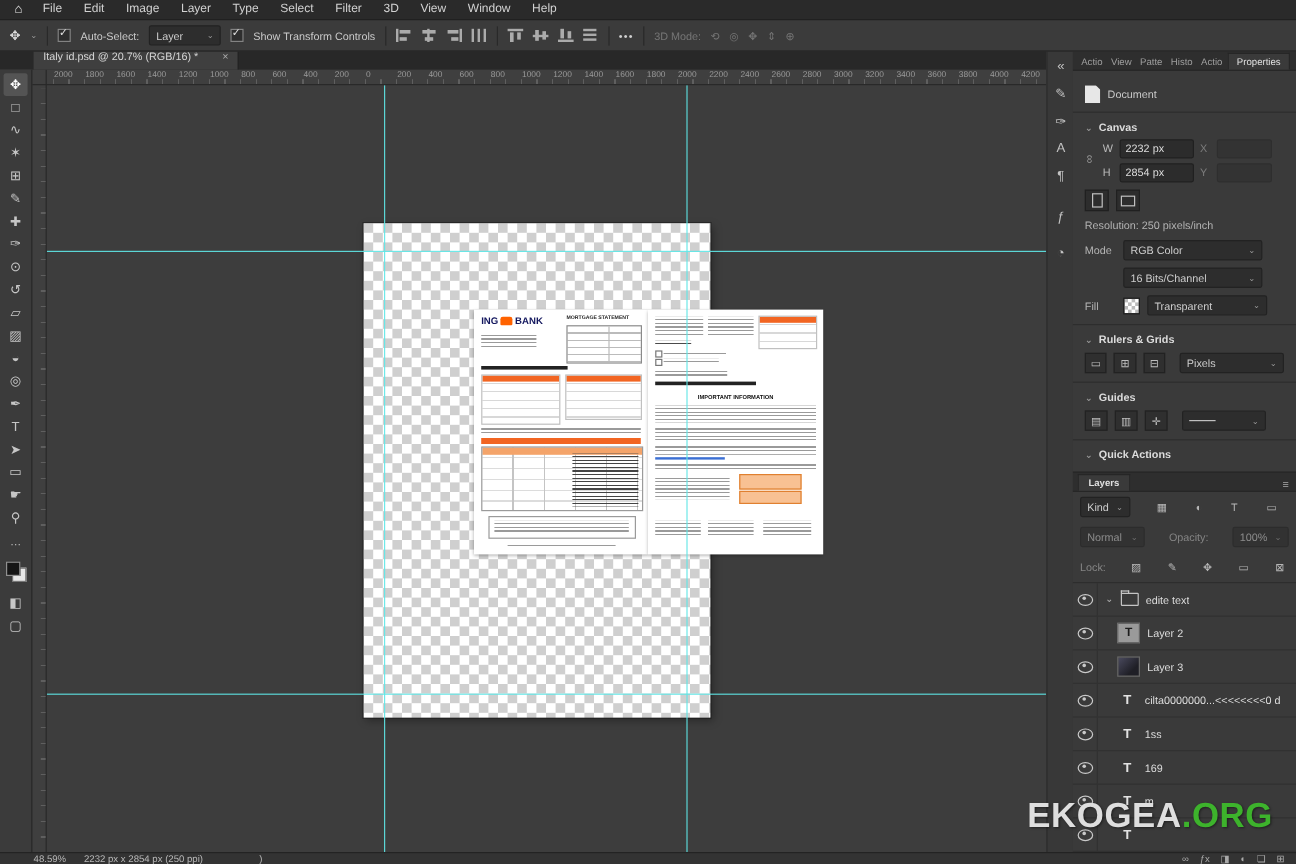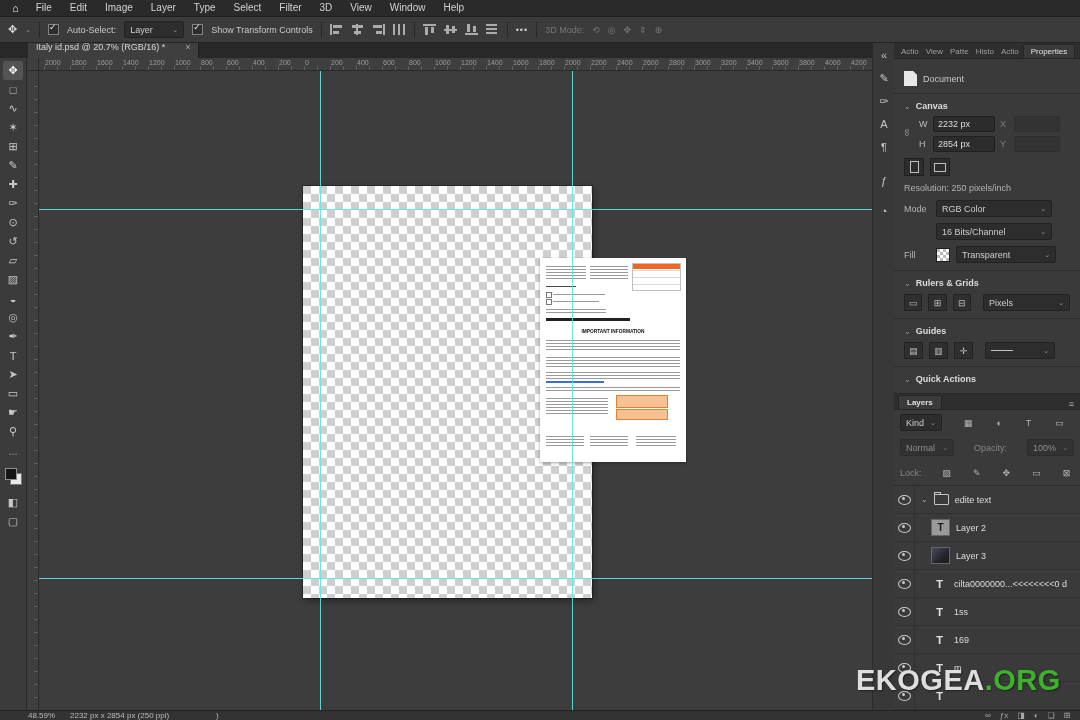--- a/index.html
+++ b/index.html
@@ -281,20 +281,41 @@
       <span class="rnum" style="left: 799px;">4000</span>
       <span class="rnum" style="left: 825px;">4200</span>
     </div>
 </div>
 <div id="corner"></div>
 <div id="vruler"></div>
 
 <div id="canvas">
   <div class="checker"></div>
 
+  <div class="page" id="page1">
+    <div class="ing">
+      <span>ING</span>
+      <span class="lion"></span>
+      <span>BANK</span>
+    </div>
+    <div class="txt" style="left:6px;top:19px;width:46px;height:13px"></div>
+    <div class="mtitle">MORTGAGE STATEMENT</div>
+    <div class="sbox"></div>
+    <div class="bar" style="left:6px;top:47px;width:72px;height:3px"></div>
+    <div class="ptable" style="left:6px;top:54px;width:64px;height:40px"></div>
+    <div class="ptable" style="left:76px;top:54px;width:62px;height:36px"></div>
+    <div class="txt" style="left:6px;top:97px;width:133px;height:8px"></div>
+    <div class="band" style="left:6px;top:107px;width:133px;height:5px"></div>
+    <div class="btab"></div>
+    <div class="dense" style="left:82px;top:120px;width:55px;height:44px"></div>
+    <div class="bbox">
+      <div class="txt" style="left:4px;top:3px;width:112px;height:10px"></div>
+    </div>
+    <div class="txt" style="left:28px;top:194px;width:90px;height:3px"></div>
+  </div>
 
   <div class="page" id="page2">
     <div class="txt" style="left:6px;top:6px;width:40px;height:16px"></div>
     <div class="txt" style="left:50px;top:6px;width:38px;height:16px"></div>
     <div class="ptable" style="left:92px;top:5px;width:47px;height:26px"></div>
     <div class="txt dark" style="left:6px;top:26px;width:30px;height:3px"></div>
     <div class="cbx" style="left:6px;top:34px"></div>
     <div class="txt" style="left:13px;top:34px;width:52px;height:4px"></div>
     <div class="cbx" style="left:6px;top:41px"></div>
     <div class="txt" style="left:13px;top:41px;width:46px;height:4px"></div>

